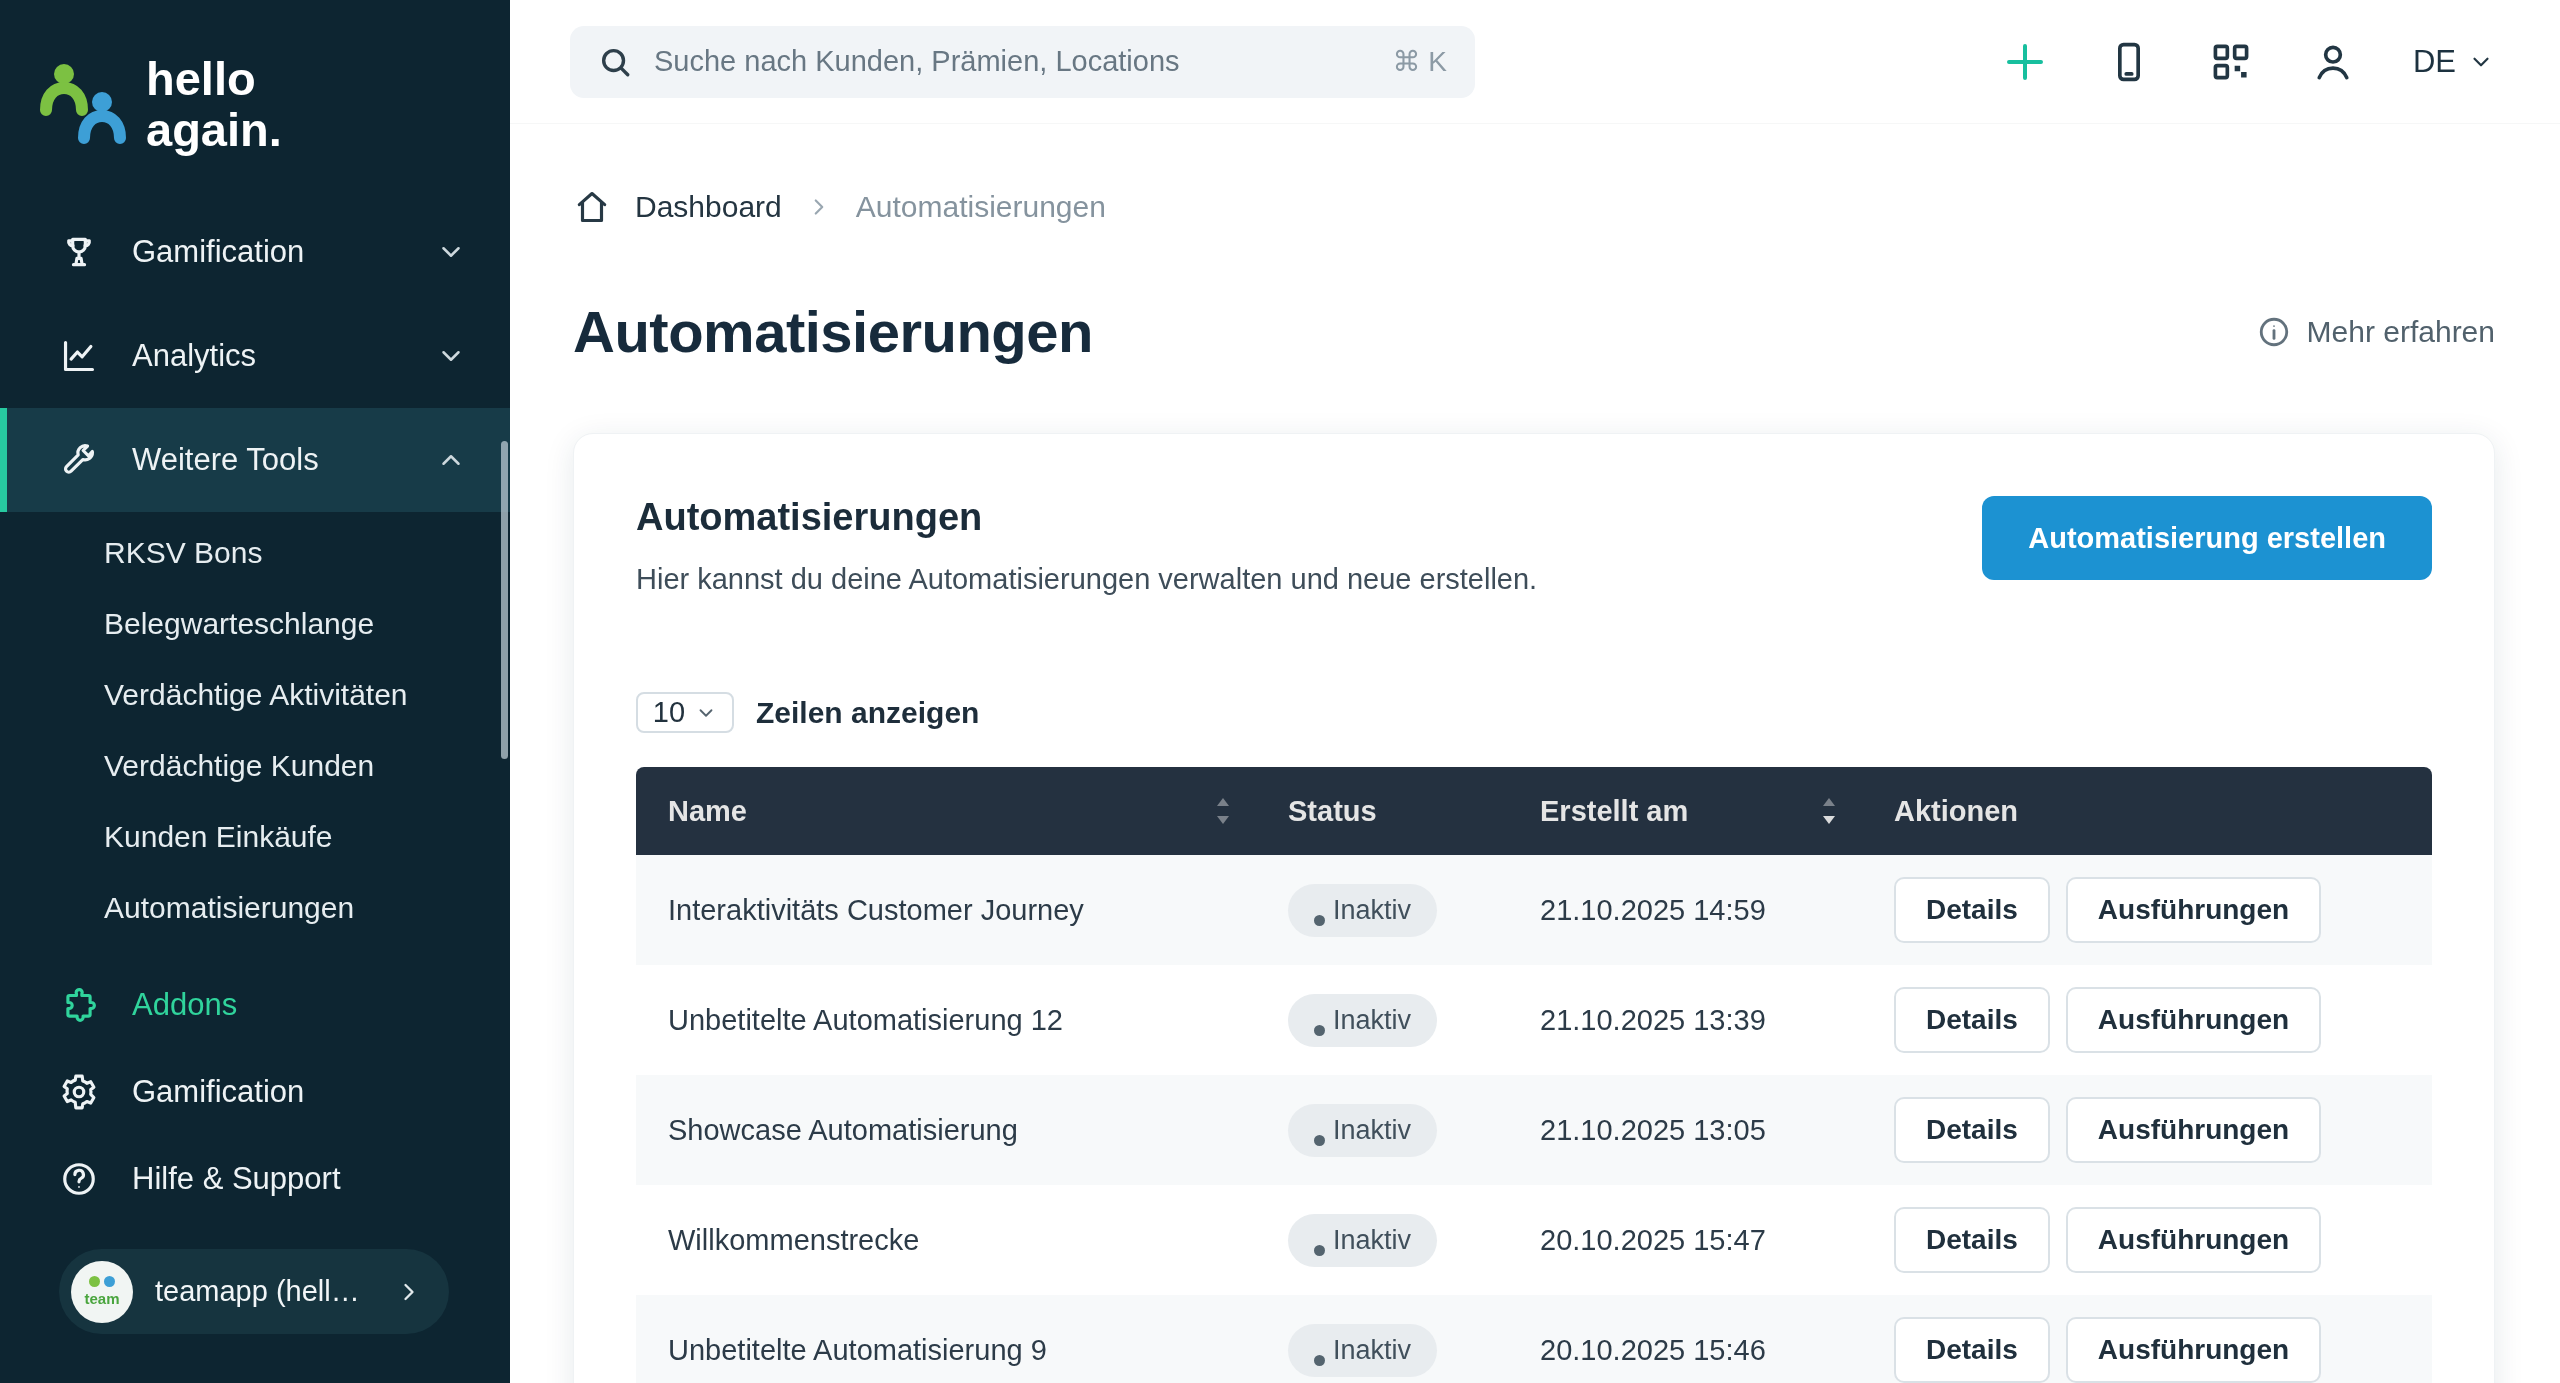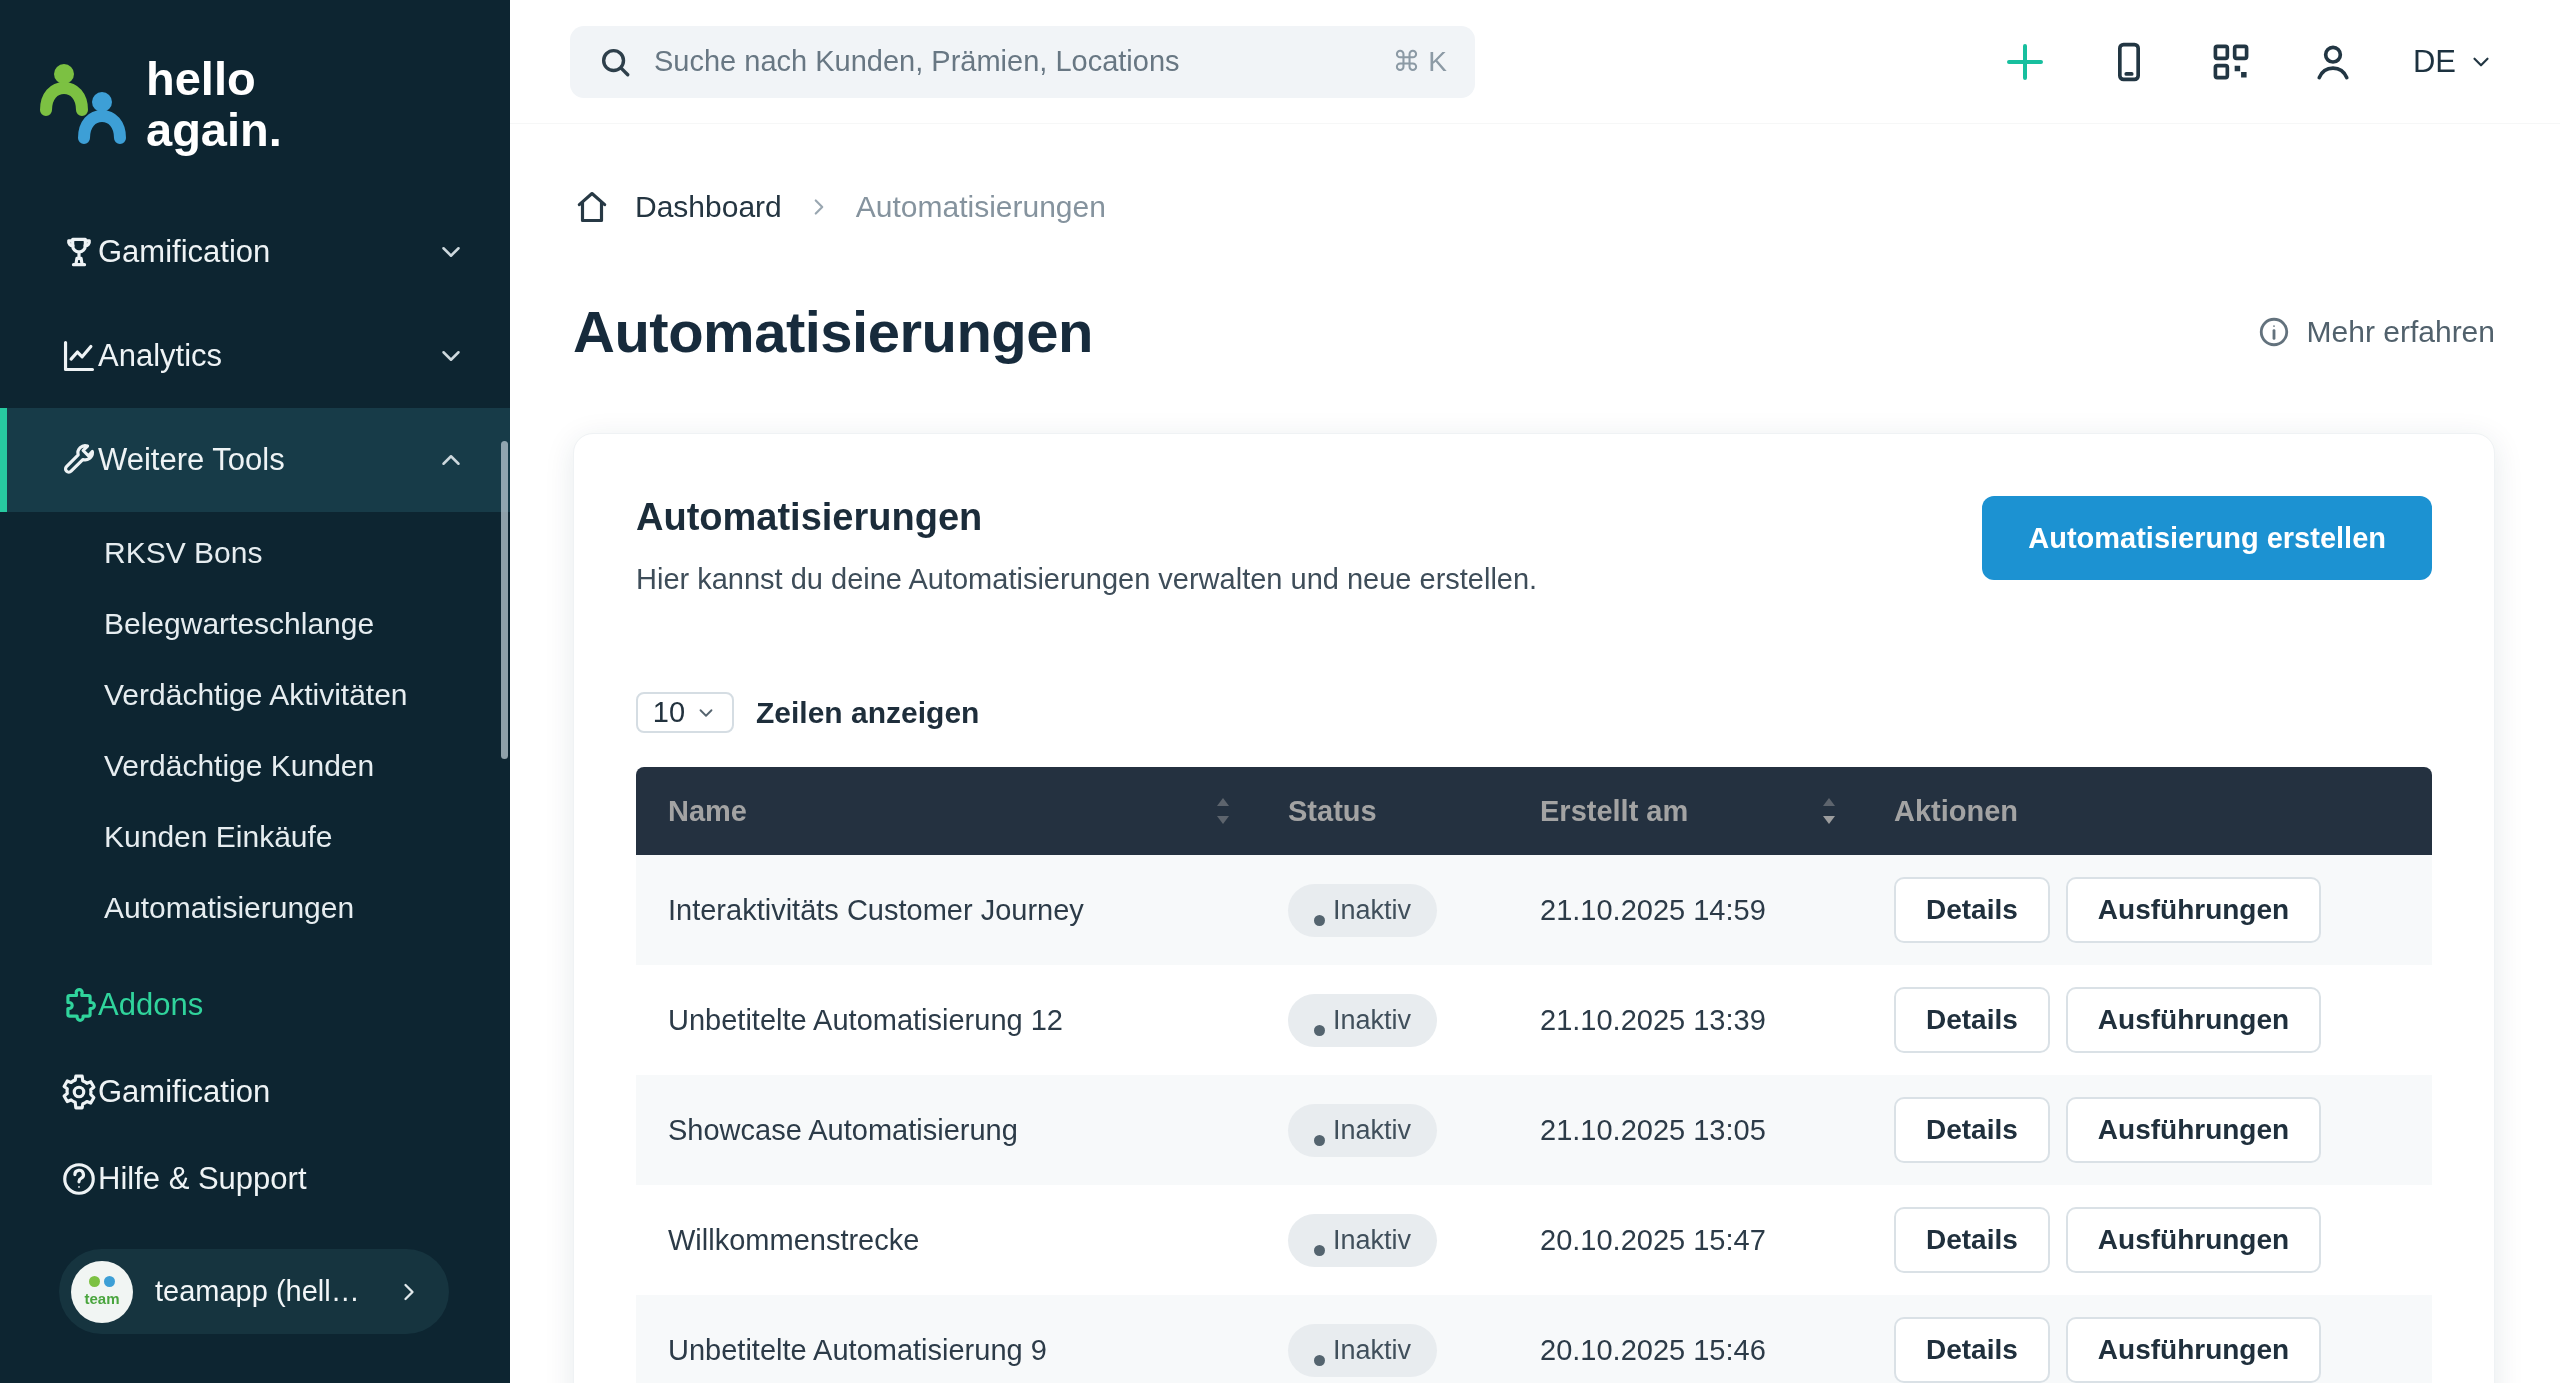--- a/index.html
+++ b/index.html
@@ -8,21 +8,21 @@
   .app { display:flex; width:100%; height:100%; }
 
   svg.icn { fill:none; stroke:currentColor; stroke-width:2; stroke-linecap:round; stroke-linejoin:round; display:block; }
 
   
   .sidebar { position:relative; width:510px; flex:0 0 510px; background:#0d2531; color:#eef3f5; display:flex; flex-direction:column; }
   .logo { display:flex; gap:14px; padding:54px 40px 0 36px; cursor:pointer; }
   .logo-mark { width:96px; height:96px; }
   .logo-text { font-size:47px; font-weight:600; line-height:1.08; color:#fff; display:flex; flex-direction:column; }
   nav { margin-top:44px; display:flex; flex-direction:column; }
-  .nav-item { height:104px; display:flex; align-items:center; padding:0 44px 0 60px; font-size:31px; cursor:pointer; color:#eef3f5; }
+  .nav-item { height:104px; display:flex; align-items:center; gap:34px; padding:0 44px 0 60px; font-size:31px; cursor:pointer; color:#eef3f5; }
   .nav-item .nicon { width:38px; height:38px; flex:0 0 38px; }
   .nav-item .nicon svg { width:100%; height:100%; }
   .nav-item .chev { margin-left:auto; width:30px; height:30px; color:#cdd8dd; }
   .nav-item .chev svg { width:100%; height:100%; }
   .nav-item.active { background:#173b48; box-shadow:inset 7px 0 0 #27c9a0; }
   .nav-item.footer-item { height:87px; }
   .subitems { padding:6px 0 4px; display:flex; flex-direction:column; }
   .subitem { height:71px; display:flex; align-items:center; padding-left:104px; font-size:30px; color:#e6edf0; cursor:pointer; }
   .footer-group { margin-top:14px; }
   .nav-item.accent, .nav-item.accent .nicon { color:#30d49c; }
@@ -76,21 +76,21 @@
   .btn-primary { height:84px; padding:0 46px; background:#1c92d2; color:#fff; font-size:29px; font-weight:700; font-family:inherit; border:none; border-radius:12px; cursor:pointer; }
 
   .rows-select { margin-top:96px; display:flex; align-items:center; gap:22px; }
   .select { width:98px; height:41px; border:2px solid #d5dde3; border-radius:8px; display:flex; align-items:center; justify-content:center; gap:10px; font-size:29px; color:#22323e; cursor:pointer; background:#fff; }
   .select .chevd { width:22px; height:22px; color:#55646f; }
   .select .chevd svg { width:100%; height:100%; }
   .rows-label { font-size:30px; font-weight:600; color:#1e2e3b; }
 
   .table { margin-top:34px; }
   .thead, .trow { display:grid; grid-template-columns:620px 252px 354px 1fr; align-items:center; }
-  .thead { background:#243140; color:#a3a3a3; height:88px; font-size:29px; font-weight:600; border-radius:8px 8px 0 0; }
+  .thead { background:#243140; color:#e5e5e5; height:88px; font-size:29px; font-weight:600; border-radius:8px 8px 0 0; }
   .th { display:flex; align-items:center; padding-left:32px; }
   .sort { margin-left:auto; margin-right:20px; width:26px; height:32px; cursor:pointer; }
   .sort svg { width:100%; height:100%; }
   .sort .tri { fill:currentColor; stroke:none; }
   .sort .dim { opacity:.45; }
   .sort .lit { opacity:.95; }
   .trow { height:110px; font-size:29px; color:#2c3b48; background:#fff; }
   .trow.alt { background:#f7f9fa; }
   .td { padding-left:32px; }
   .pill { display:inline-flex; align-items:flex-end; gap:8px; background:#e8ecef; border-radius:999px; padding:11px 26px; font-size:27px; color:#41505c; }

